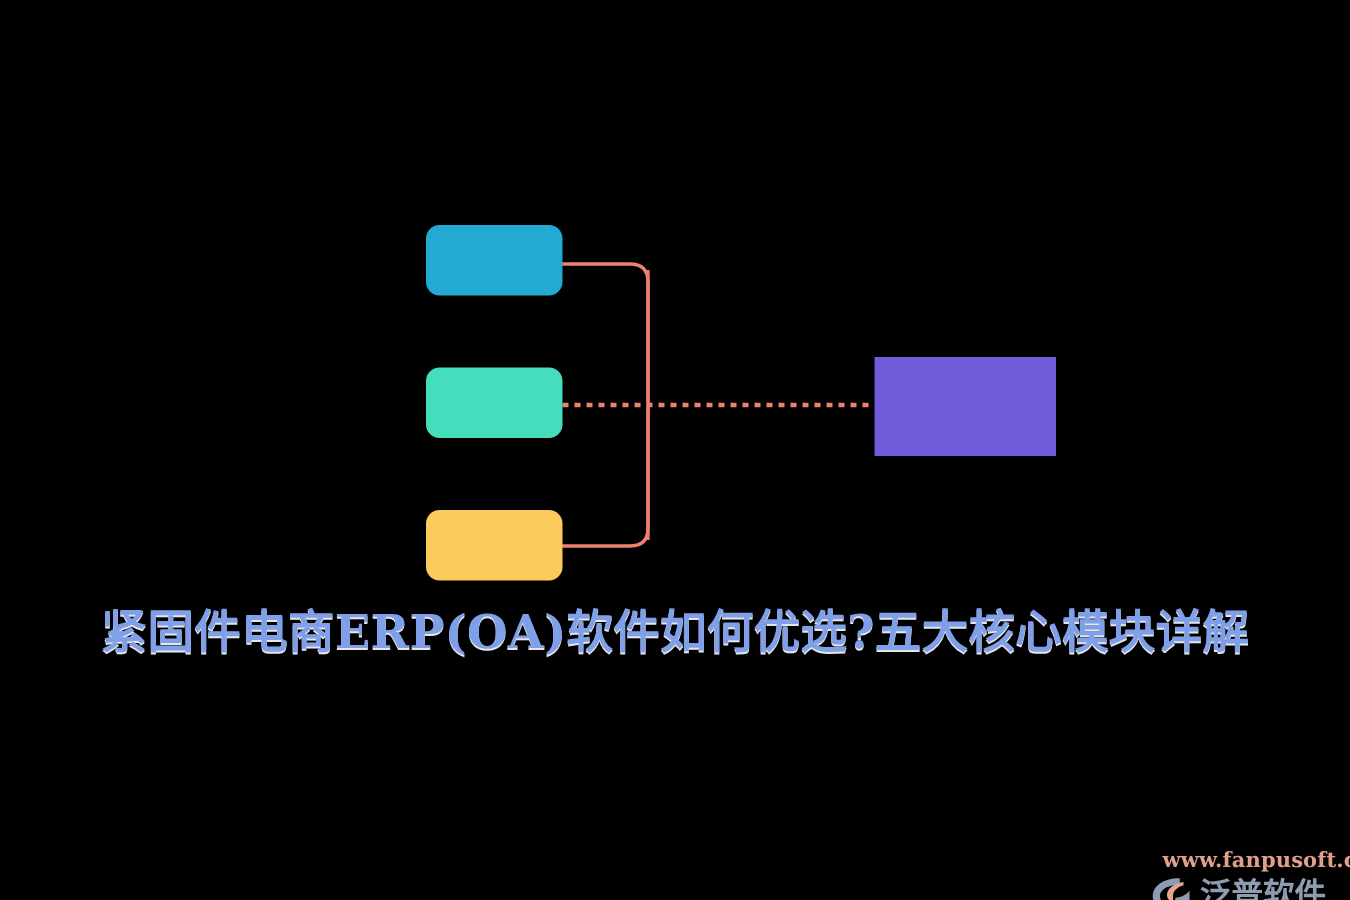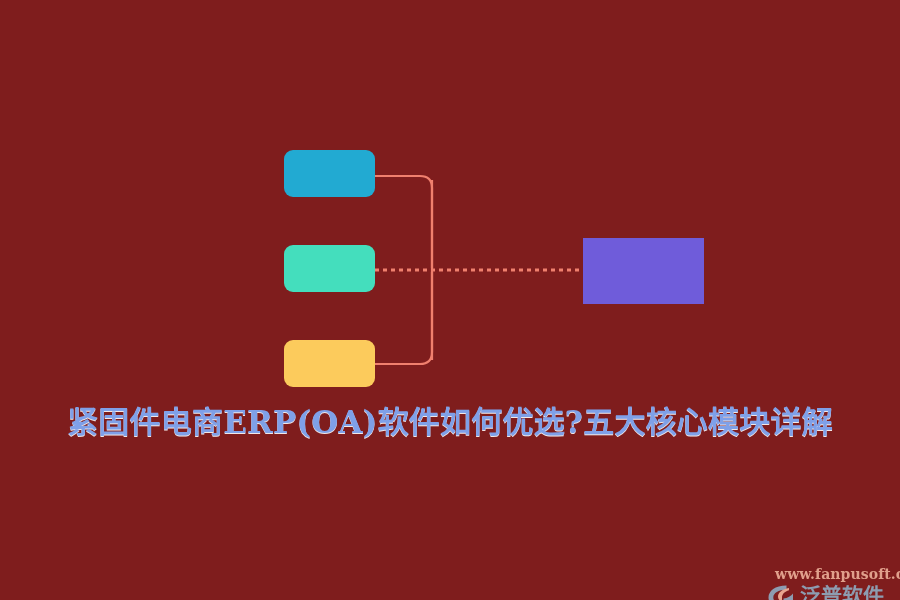--- a/index.html
+++ b/index.html
@@ -14,21 +14,21 @@
     position: relative;
     overflow: hidden;
     font-family: "Liberation Sans", "DejaVu Sans", sans-serif;
   }
 
   #page-root {
     position: absolute;
     inset: 0;
     width: 900px;
     height: 600px;
-    background: #7f1d1d;
+    background: #000000;
   }
 
   
   .diagram {
     position: absolute;
     left: 0;
     top: 0;
     width: 900px;
     height: 600px;
   }

